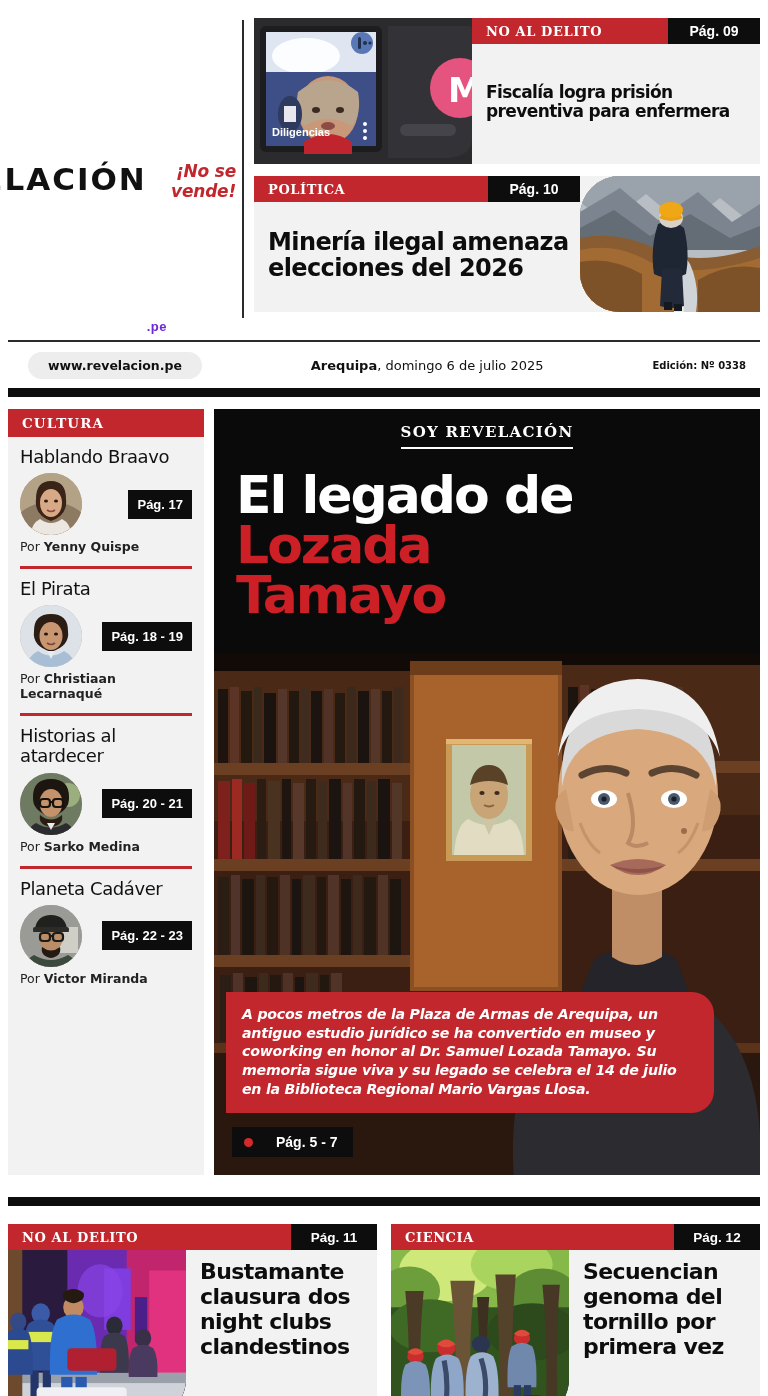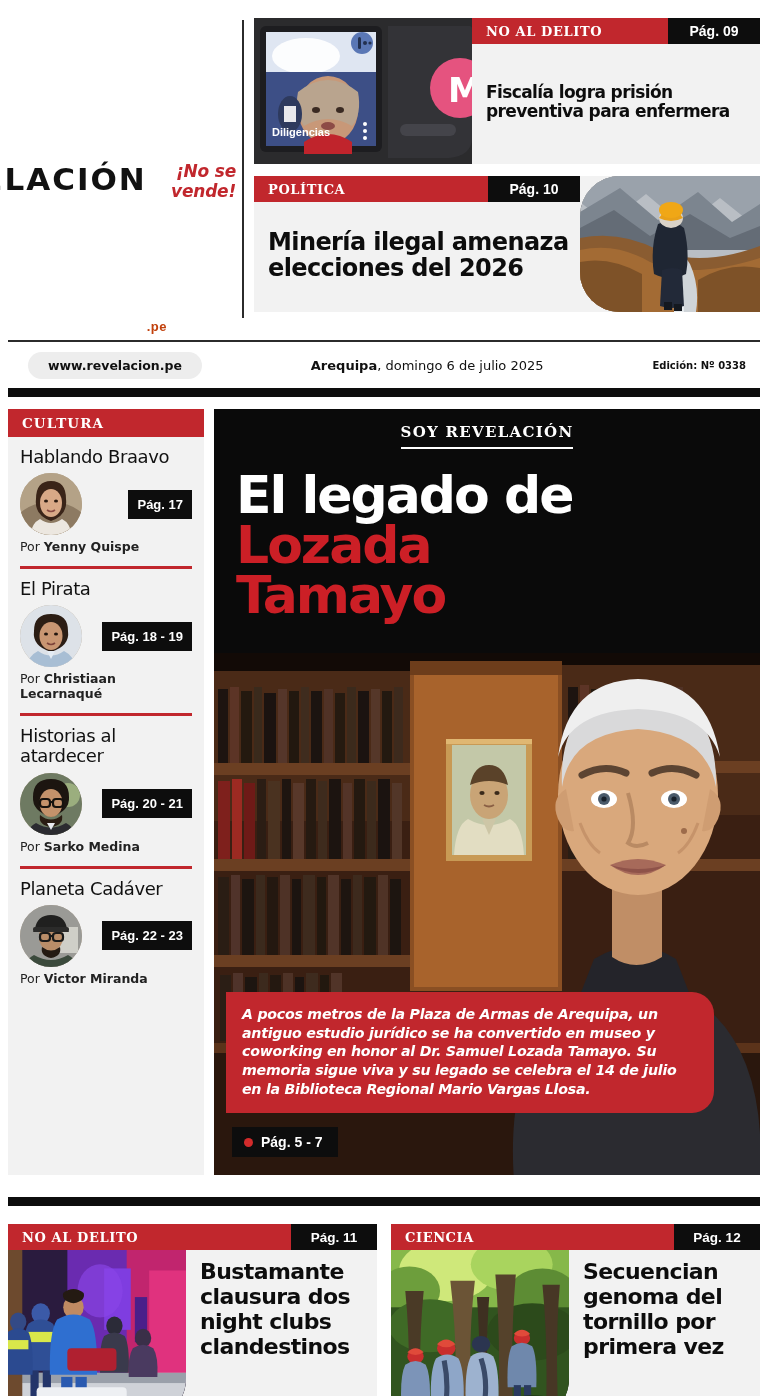--- a/index.html
+++ b/index.html
@@ -54,21 +54,21 @@
     color: #111;
     line-height: 1;
     margin-top: -4px;
     white-space: nowrap;
   }
   .logo-tld {
     align-self: flex-end;
     font-family: "Liberation Sans", sans-serif;
     font-weight: 700;
     font-size: 13px;
-    color: #c2410c;
+    color: #6d28d9;
     margin-top: 2px;
     margin-right: 4px;
     letter-spacing: .5px;
   }
   .logo-rule {
     width: 186px;
     height: 3px;
     background: #c1272d;
     margin-top: 8px;
   }
@@ -346,21 +346,21 @@
   }
   .hero-pagchip {
     position: absolute;
     left: 18px;
     bottom: 18px;
     z-index: 6;
     background: #0d0d0d;
     color: #fff;
     display: flex;
     align-items: center;
-    gap: 8px;
+    gap: 23px;
     padding: 7px 16px 7px 12px;
     font-family: "Liberation Sans", sans-serif;
     font-weight: 700;
     font-size: 14px;
   }
   .dot {
     width: 9px; height: 9px; border-radius: 50%;
     background: #d32b2b; flex: 0 0 9px;
   }
 

